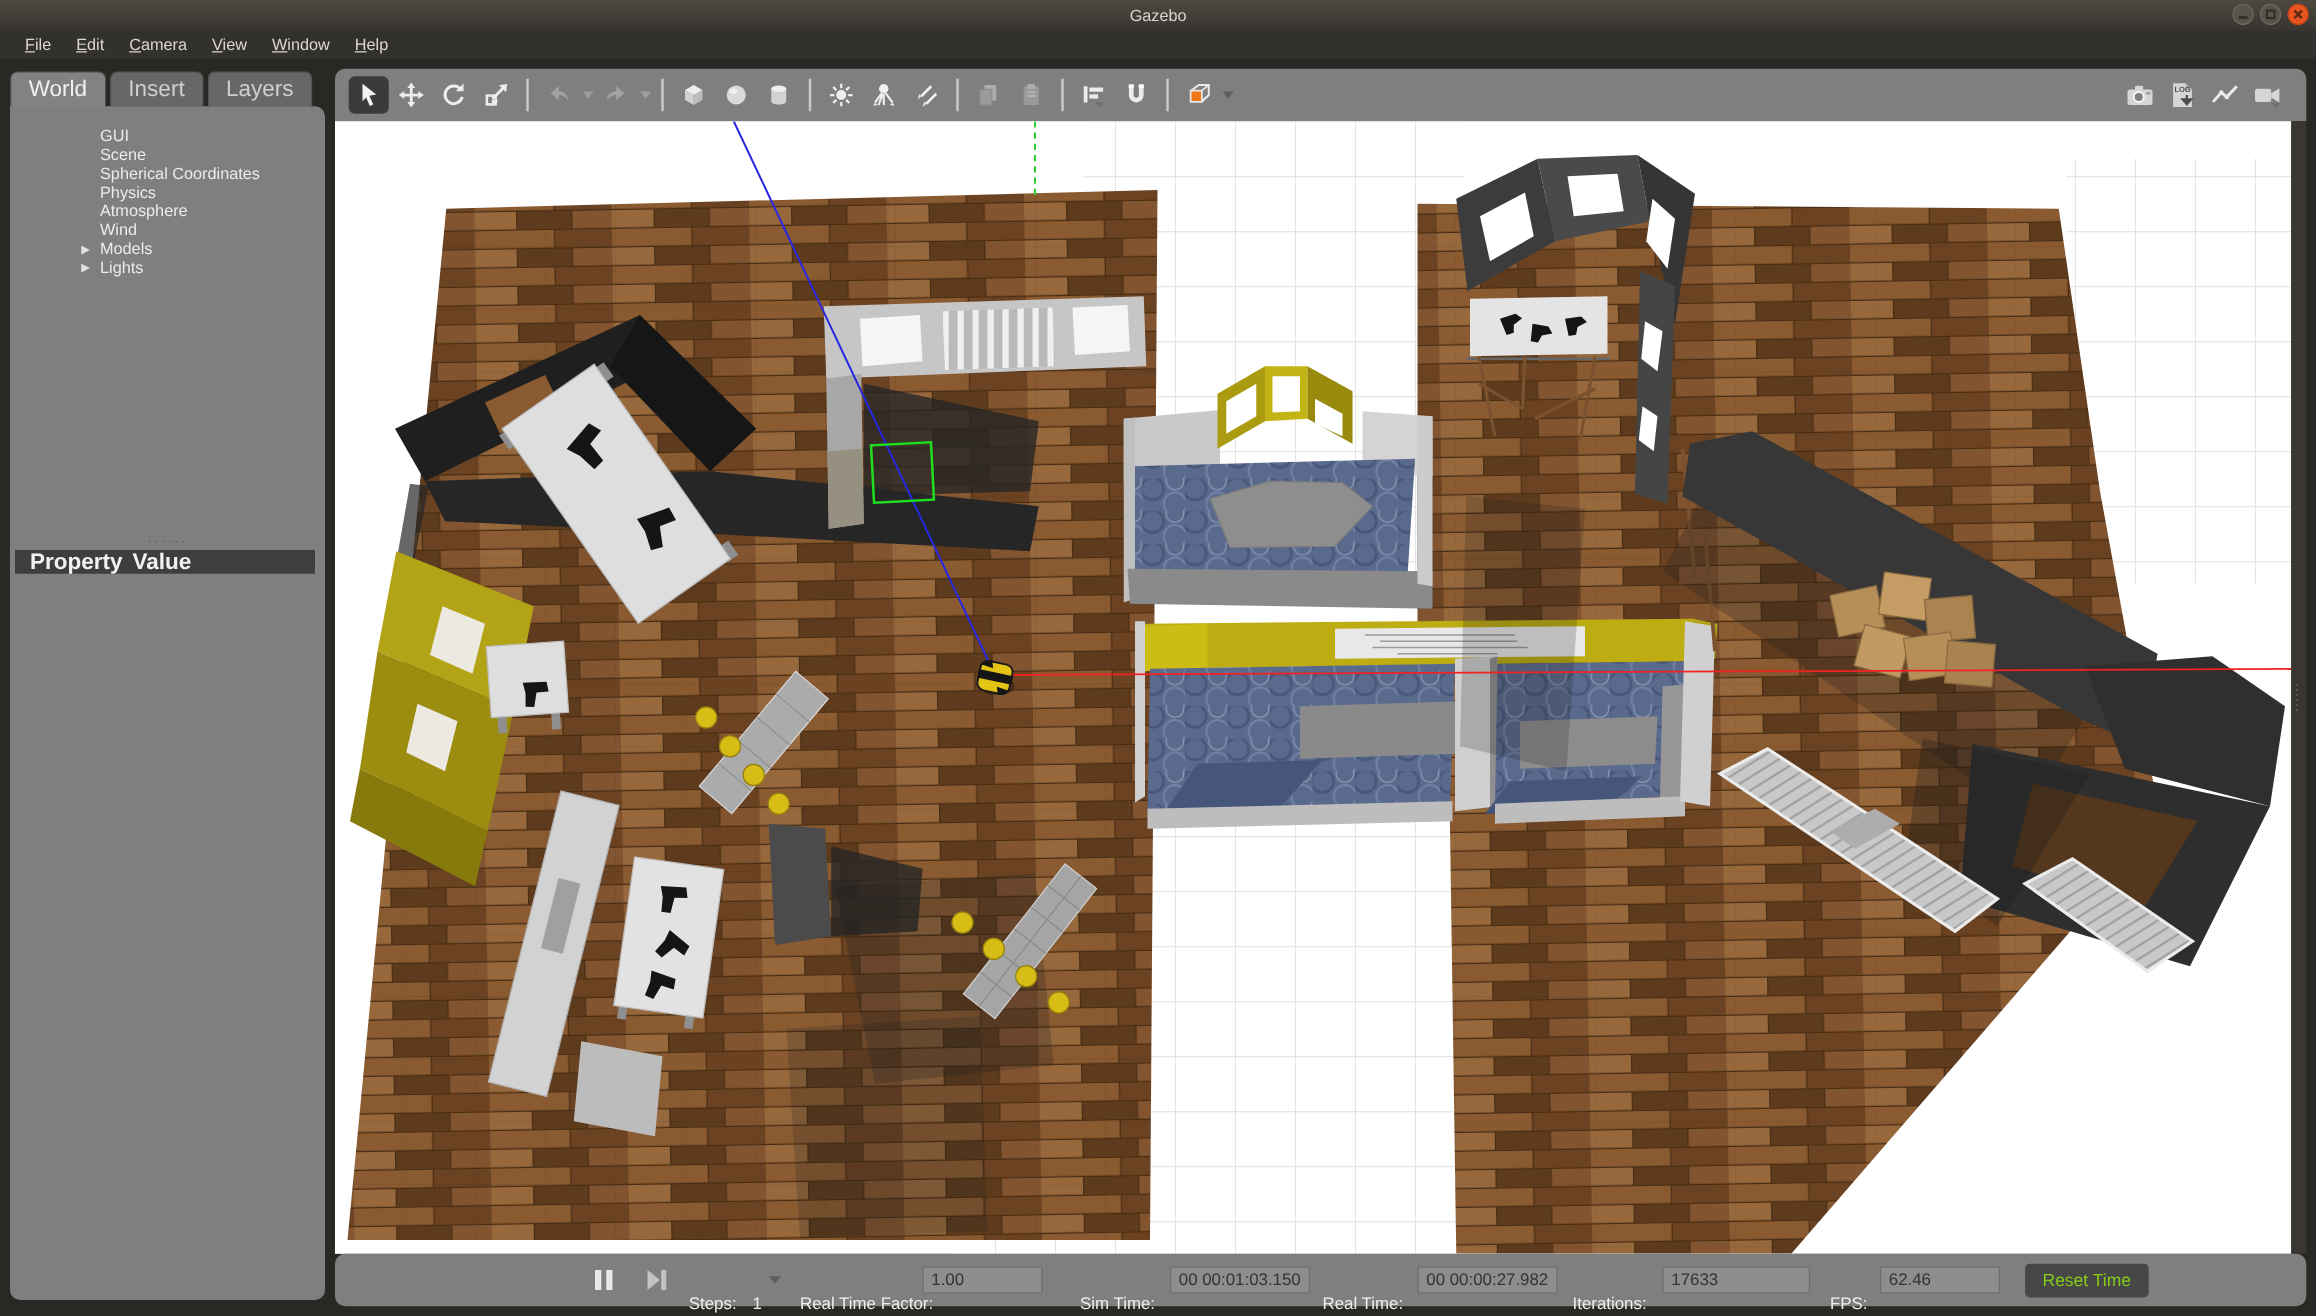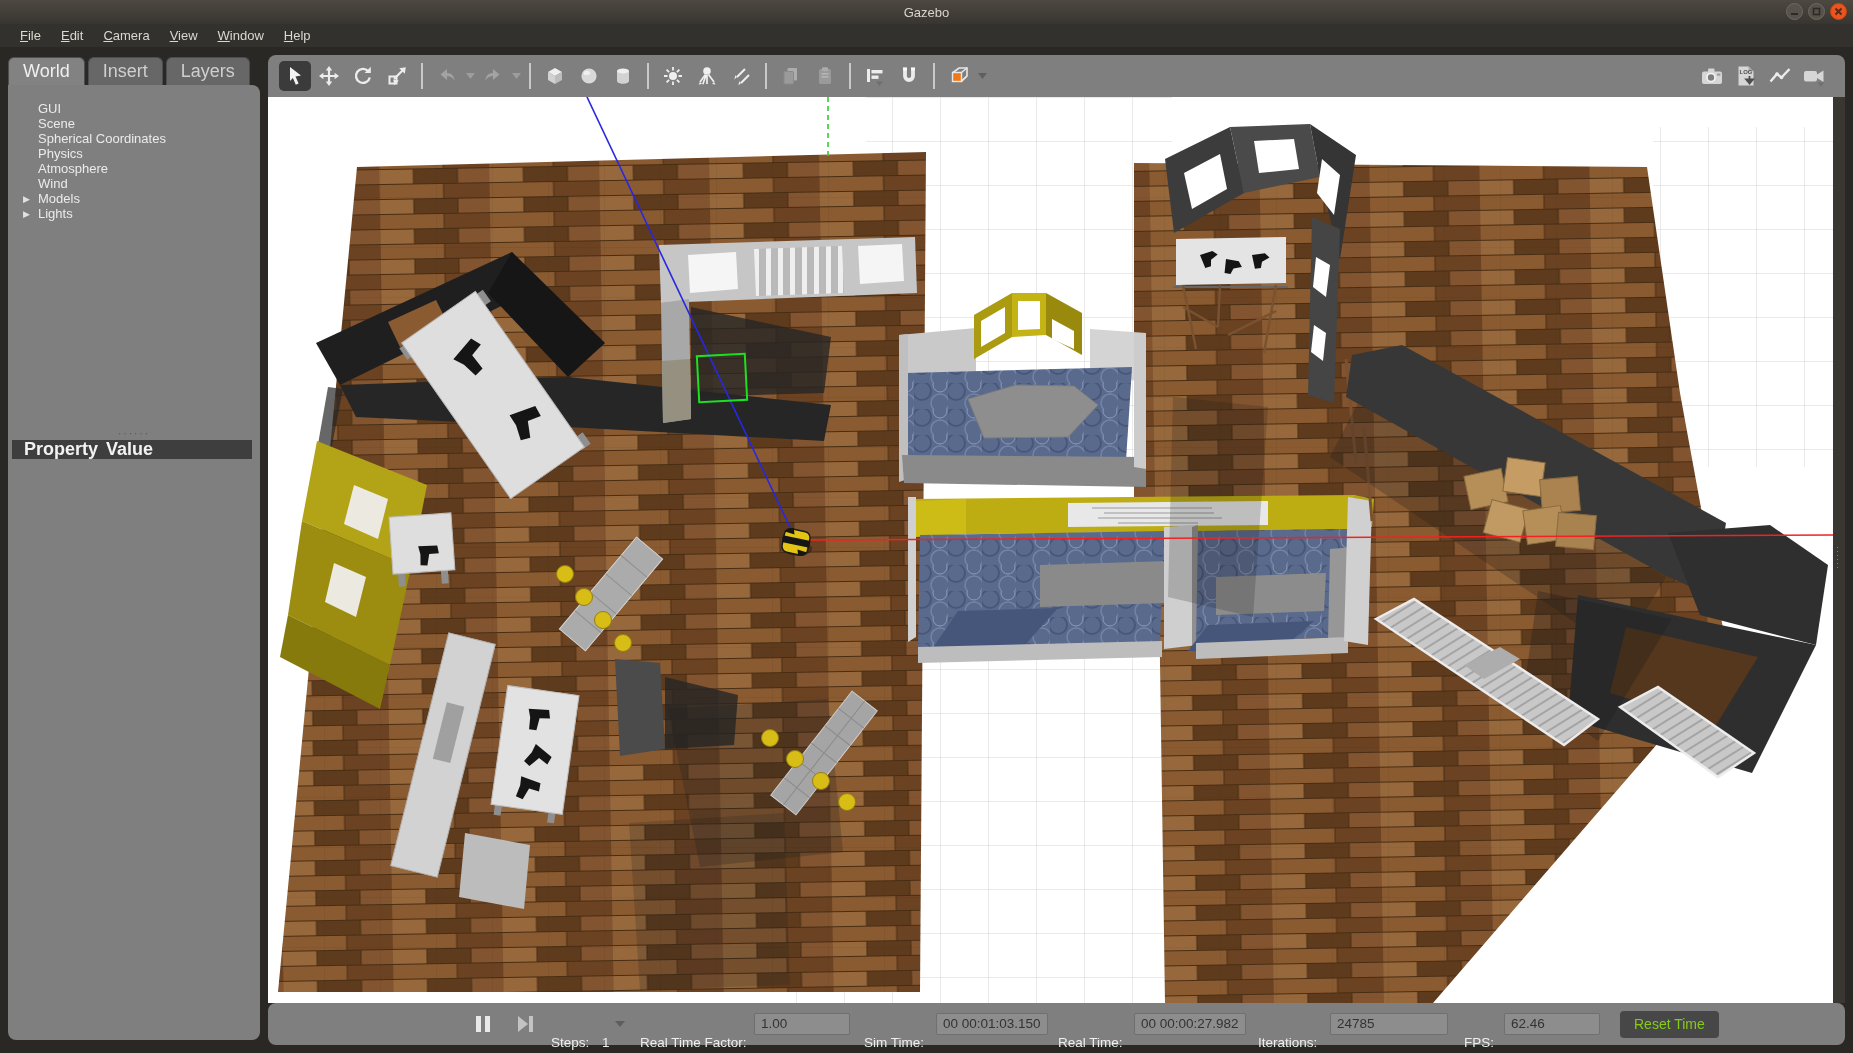--- a/index.html
+++ b/index.html
@@ -22,21 +22,21 @@
   .menu-item { color:#dcd8cf; font-size:13px; padding:2px 10px; }
   .menu-item u { text-decoration:underline; }
 
   
   .left-panel { position:absolute; left:8px; top:57px; width:252px; height:983px; }
   .tabs { position:absolute; left:0; top:0; height:28px; display:flex; gap:3px; }
   .tab { height:28px; padding:0 14px; font-size:18px; color:#cfcfcf; background:#676767;
     border:1px solid #4e4e4e; border-bottom:none; border-radius:6px 6px 0 0; line-height:26px; }
   .tab.active { background:#828282; color:#f0f0f0; height:29px; }
   .panel-body { position:absolute; left:0; top:28px; width:252px; height:955px; background:#7f7f7f;
-    border-radius:0 8px 8px 8px; }
+    border-radius:0 8px 8px 8px;padding-left:42px; }
   .tree { padding:16px 0 0 0; }
   .tree-row { position:relative; height:15px; line-height:15px; font-size:13px; color:#ebebeb; padding-left:30px; }
   .tree-arrow { position:absolute; left:15px; top:1px; font-size:9px; color:#e2e2e2; }
   .splitter-dots { position:absolute; left:0; top:346px; width:100%; text-align:center;
     color:#565656; font-size:10px; letter-spacing:2px; line-height:6px; }
   .prop-header { position:absolute; left:4px; top:355px; width:240px; height:19px; background:#3e3e3e;
     display:flex; font-size:18px; font-weight:bold; color:#f2f2f2; line-height:19px;text-align:center; }
   .prop-col-property { width:92px; padding-left:6px; }
   .prop-col-value { padding-left:2px; }
 
@@ -571,40 +571,40 @@
   <div class="sb" style="left:283px">
       <span class="sb-label">Steps:</span>
     </div>
   <div class="sb" style="left:334px">
     <span class="sb-label">1</span>
       <span class="caret-down"></span>
   </div>
   <div class="sb" style="left:372px">
       <span class="sb-label">Real Time Factor:</span>
     </div>
-  <div class="sb" style="left:486px">
+  <div class="sb" style="left:470px">
       <span class="sb-box" style="width:96px">1.00</span>
     </div>
   <div class="sb" style="left:596px">
       <span class="sb-label">Sim Time:</span>
     </div>
   <div class="sb" style="left:668px">
       <span class="sb-box">00 00:01:03.150</span>
     </div>
   <div class="sb" style="left:790px">
       <span class="sb-label">Real Time:</span>
     </div>
   <div class="sb" style="left:866px">
       <span class="sb-box">00 00:00:27.982</span>
     </div>
   <div class="sb" style="left:990px">
       <span class="sb-label">Iterations:</span>
     </div>
   <div class="sb" style="left:1062px">
-      <span class="sb-box" style="width:118px">24785</span>
+      <span class="sb-box" style="width:118px">17633</span>
     </div>
   <div class="sb" style="left:1196px">
       <span class="sb-label">FPS:</span>
     </div>
   <div class="sb" style="left:1236px">
       <span class="sb-box" style="width:96px">62.46</span>
     </div>
   <div class="sb" style="left:1352px">
       <span class="sb-btn">Reset Time</span>
     </div>

